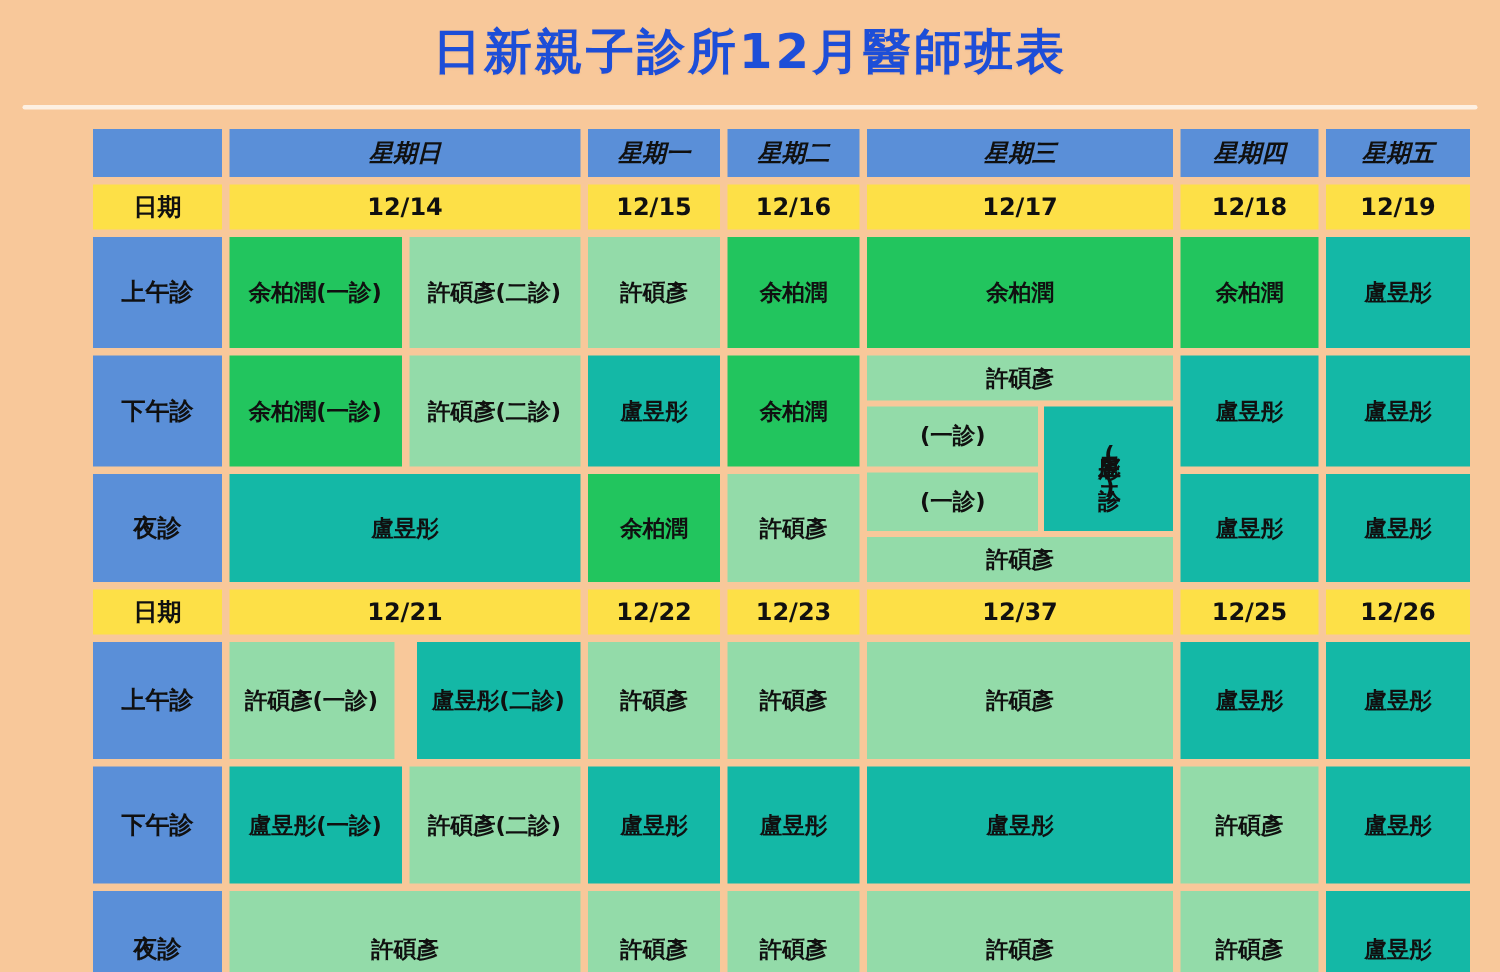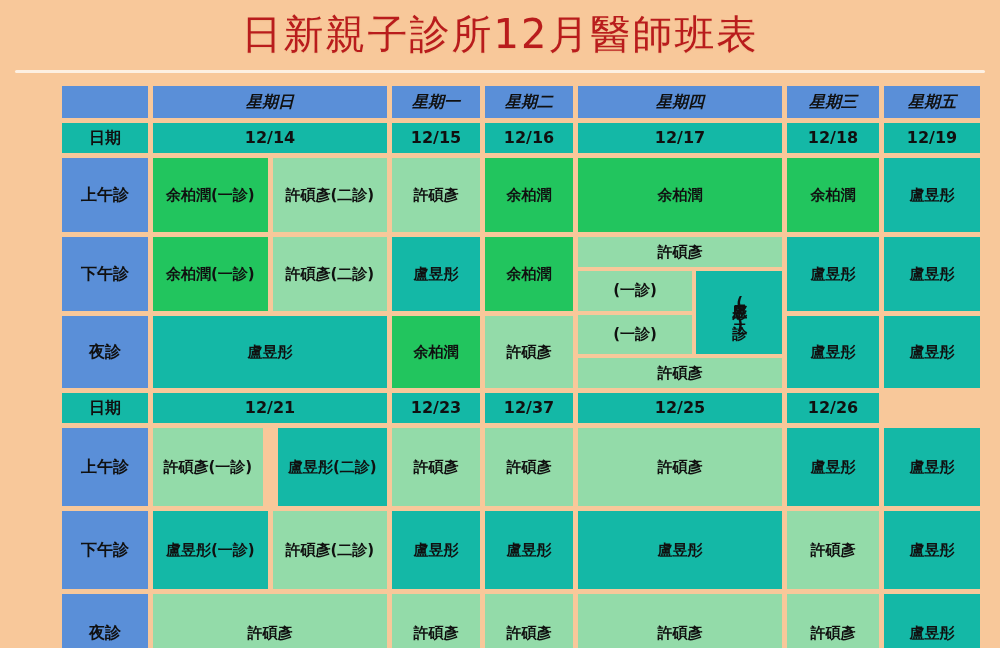--- a/index.html
+++ b/index.html
@@ -22,23 +22,23 @@
     box-sizing: border-box;
   }
 
   
   .title-area {
     width: 1000px;
     padding-top: 6px;
     text-align: center;
   }
   .title {
-    color: #b91c1c;
-    font-size: 40px;
-    font-weight: normal;
+    color: #1d4ed8;
+    font-size: 32px;
+    font-weight: bold;
     letter-spacing: 2px;
     line-height: 56px;
     text-shadow: 0 1px 1px rgba(220,150,100,0.25);
   }
   .title-rule {
     width: 970px;
     height: 3px;
     margin: 8px auto 0 auto;
     background: #fdf0e2;
     border-radius: 2px;
@@ -66,21 +66,21 @@
     font-size: 15px;
     color: #101010;
     font-weight: bold;
     padding: 2px 3px;
     line-height: 1.25;
     overflow: hidden;
   }
 
   
   .c-blue   { background: #5a8fd8; }
-  .c-purple { background: #14b8a6; }
+  .c-purple { background: #fde047; }
   .c-yellow { background: #22c55e; }
   .c-green  { background: #93dba9; }
   .c-pink   { background: #14b8a6; }
 
   .hdr      { height: 32px; font-size: 16px; font-style: italic; }
   .daterow  { height: 30px; font-size: 16px; }
   .shiftrow { height: 74px; }
   .nightrow { height: 72px; }
 
   .w2 .shiftrow { height: 78px; }
@@ -152,22 +152,22 @@
     <div class="title-rule"></div>
   </div>
 
   <div class="sched">
 
     <div class="grid">
       <div class="cell hdr c-blue"></div>
       <div class="cell hdr c-blue">星期日</div>
       <div class="cell hdr c-blue">星期一</div>
       <div class="cell hdr c-blue">星期二</div>
+      <div class="cell hdr c-blue">星期三</div>
       <div class="cell hdr c-blue">星期四</div>
-      <div class="cell hdr c-blue">星期三</div>
       <div class="cell hdr c-blue">星期五</div>
     </div>
 
     <div style="height:5px"></div>
 
     <div class="grid">
       <div class="cell daterow c-purple lbl">日期</div>
       <div class="cell daterow c-purple">12/14</div>
       <div class="cell daterow c-purple">12/15</div>
       <div class="cell daterow c-purple">12/16</div>
@@ -227,20 +227,21 @@
       <div class="cell nightrow c-green">許碩彥</div>
       <div class="cell nightrow c-pink">盧昱彤</div>
       <div class="cell nightrow c-pink">盧昱彤</div>
     </div>
 
     <div style="height:5px"></div>
 
     <div class="grid w2">
       <div class="cell daterow c-purple lbl">日期</div>
       <div class="cell daterow c-purple">12/21</div>
+      <div class="cell daterow c-purple">12/22</div>
       <div class="cell daterow c-purple">12/23</div>
       <div class="cell daterow c-purple">12/37</div>
       <div class="cell daterow c-purple">12/25</div>
       <div class="cell daterow c-purple">12/26</div>
     </div>
 
     <div style="height:5px"></div>
 
     <div class="grid w2">
       <div class="cell shiftrow c-blue lbl">上午診</div>

